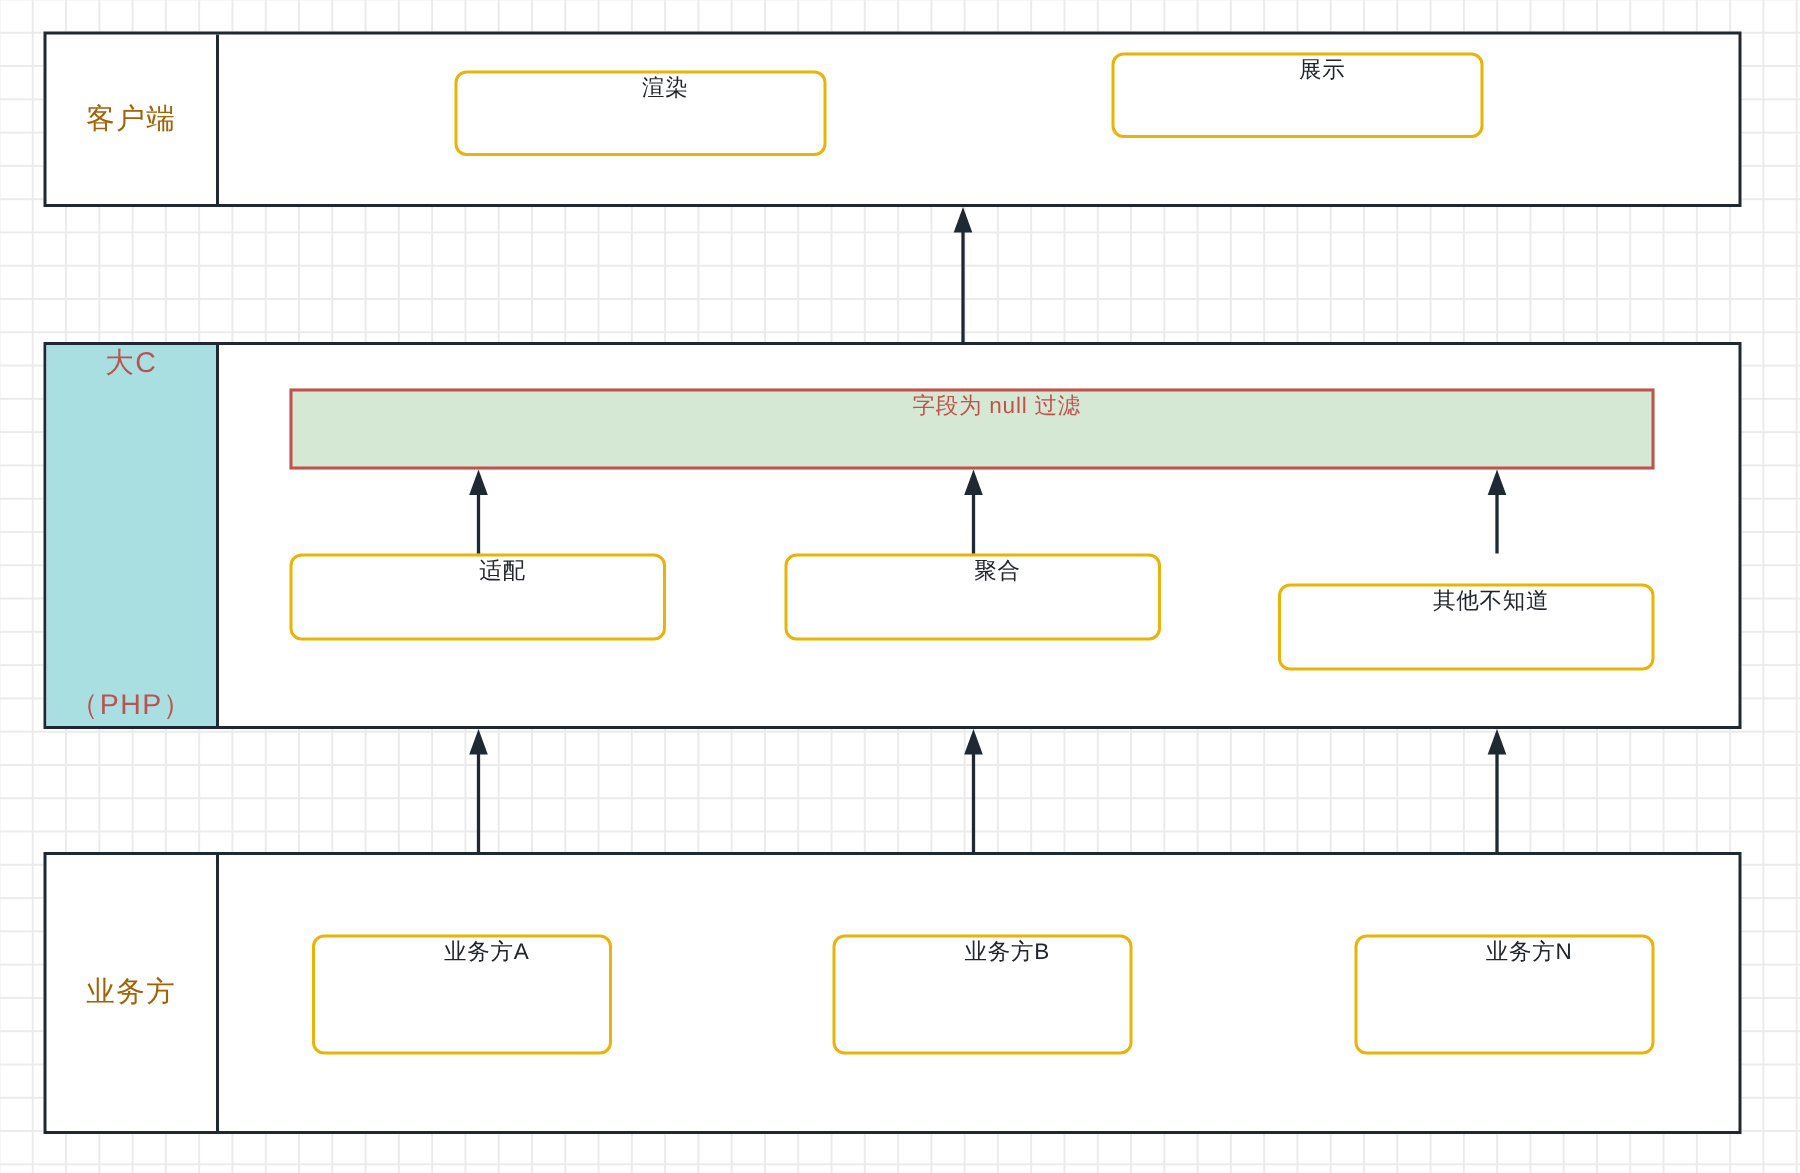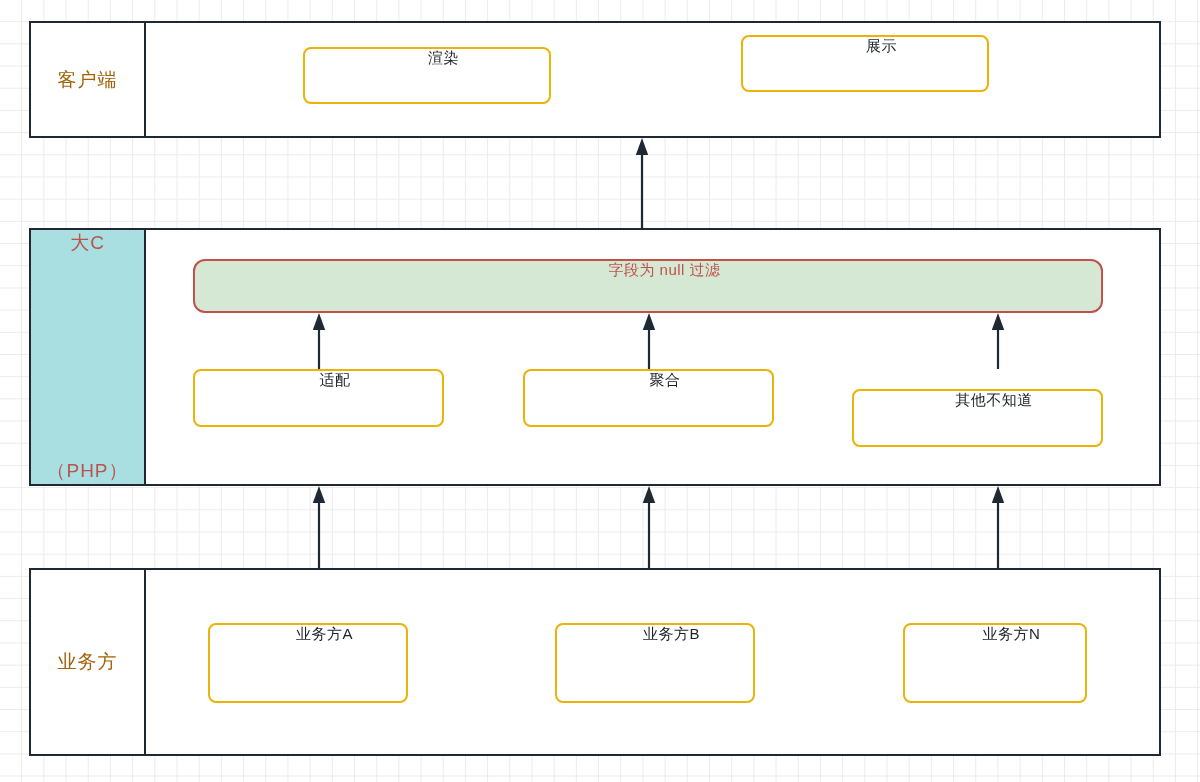--- a/index.html
+++ b/index.html
@@ -71,21 +71,21 @@
     justify-content: center;
     font-size: 15px;
     color: #21252b;
     letter-spacing: 0.5px;
     text-align: center;
     padding-left: 33px;
   }
   .node.filter {
     background: #d5e8d4;
     border-color: #c0514b;
-    border-radius: 12px;
+    border-radius: 0;
     color: #c0514b;
     font-size: 15px;
   }
 
   
   .arrow {
     position: absolute;
   }
   .arrow svg {
     display: block;
@@ -184,19 +184,19 @@
     <div class="lane-label" style="width:115px;">
       <span>业务方</span>
     </div>
     <div class="lane-body">
       <div class="node" style="left:62px; top:53px; width:200px; height:80px;">
         <span>业务方A</span>
       </div>
       <div class="node" style="left:409px; top:53px; width:200px; height:80px;">
         <span>业务方B</span>
       </div>
-      <div class="node" style="left:757px; top:53px; width:184px; height:80px;">
+      <div class="node" style="left:757px; top:53px; width:200px; height:80px;">
         <span>业务方N</span>
       </div>
     </div>
   </div>
 
 </div>
 
 </body></html>

